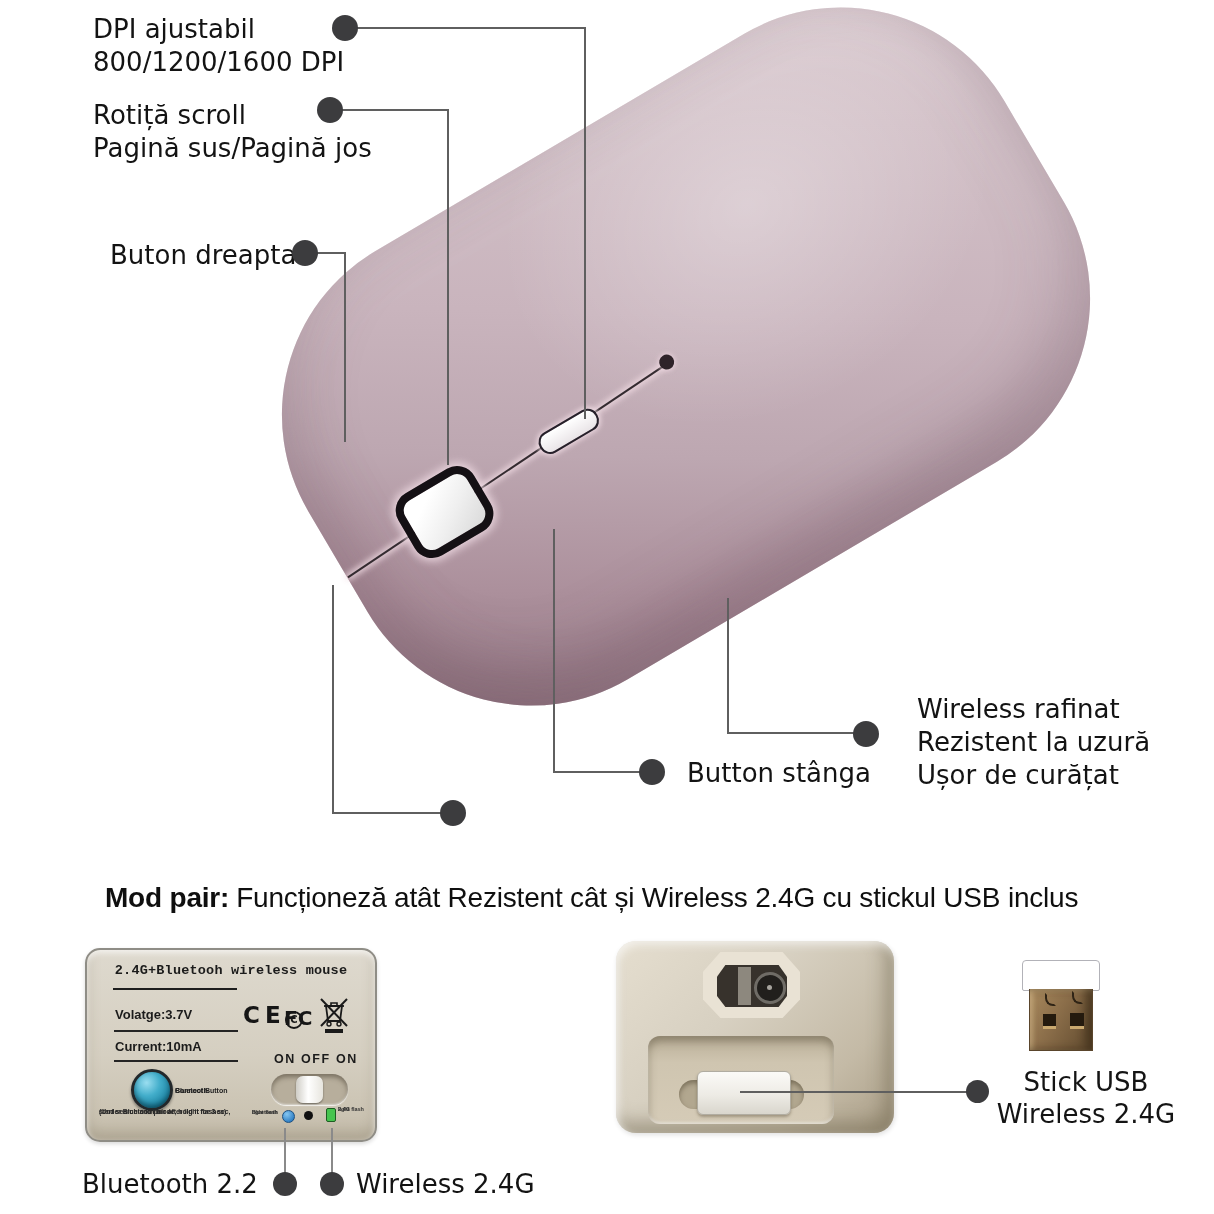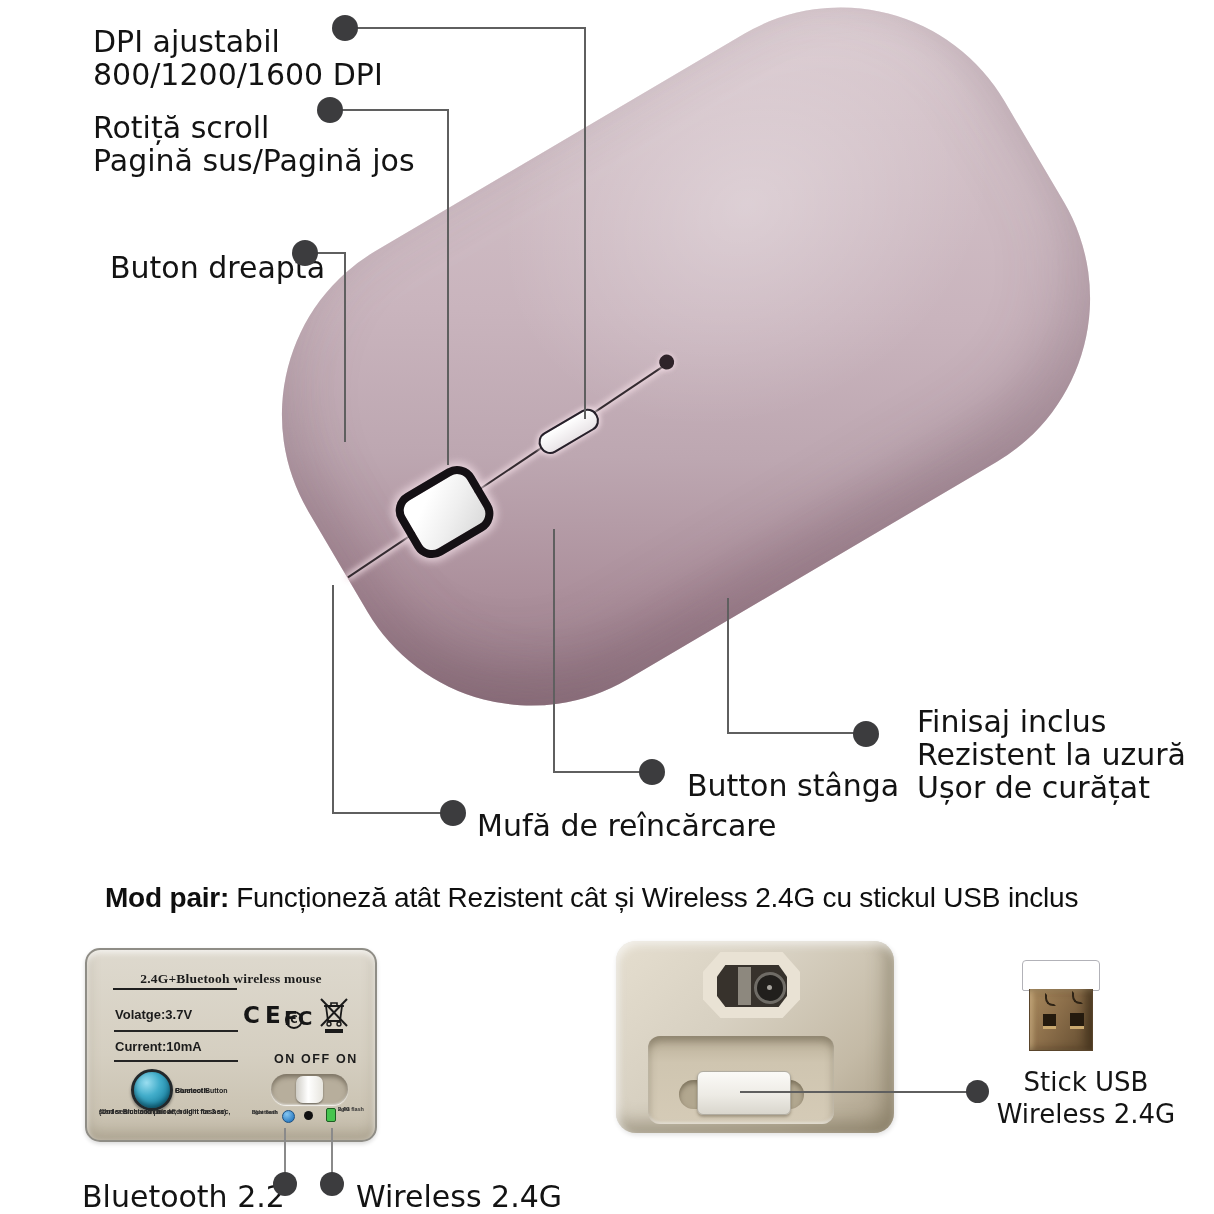--- a/index.html
+++ b/index.html
@@ -1,18 +1,18 @@
 <!DOCTYPE html>
 <html><head>
 <meta charset="utf-8">
 <style>
   html,body{margin:0;padding:0;background:#fff;}
   .canvas{position:relative;width:1214px;height:1214px;background:#ffffff;overflow:hidden;
           font-family:"DejaVu Sans",sans-serif;color:#141414;}
-  .callout{position:absolute;font-size:30px;line-height:33px;color:#131313;white-space:nowrap;margin-top:12px;}
+  .callout{position:absolute;font-size:26px;line-height:33px;color:#131313;white-space:nowrap;}
   .dot{position:absolute;border-radius:50%;background:#3c3c3e;z-index:6;}
   .cline{position:absolute;background:#5f5f5f;z-index:5;}
   .cline.light{background:#8a8a8a;}
 
   
   .mouse{position:absolute;left:282px;top:108px;width:808px;height:497px;border-radius:190px;
          transform:rotate(-30.5deg);z-index:1;
          background:linear-gradient(to bottom left,#ddced3 0%,#d2c0c7 22%,#c9b4bd 45%,#bda7b1 62%,#ac909c 78%,#977c88 92%,#8b707d 100%);
          box-shadow:inset 0 -34px 70px rgba(92,60,76,0.30),inset -24px 14px 60px rgba(255,255,255,0.16),inset 30px -8px 55px rgba(118,84,100,0.16);}
   .mouse::before{content:"";position:absolute;inset:0;border-radius:190px;
@@ -33,21 +33,21 @@
   .heading{position:absolute;left:105px;top:882px;font-family:"Liberation Sans",sans-serif;
            font-size:28px;letter-spacing:-0.2px;color:#0f0f0f;white-space:nowrap;z-index:4;}
   .heading .pfx{font-weight:bold;margin-right:7px;}
 
   
   .plate{position:absolute;left:85px;top:948px;width:288px;height:190px;border-radius:15px;
          background:linear-gradient(180deg,#ded9ce 0%,#d5cfc1 55%,#c6beac 100%);
          border:2px solid #8f8d86;z-index:3;
          box-shadow:inset 0 3px 6px rgba(255,255,255,0.7),inset 0 -9px 13px rgba(110,100,80,0.28),0 2px 4px rgba(0,0,0,0.15);}
   .plate *{position:absolute;}
-  .plate-title{left:0;right:0;top:21px;text-align:center;font-family:Liberation Serif, serif;
+  .plate-title{left:0;right:0;top:13px;text-align:center;font-family:Liberation Mono, monospace;
                font-size:13.5px;font-weight:bold;letter-spacing:0.2px;color:#1b1b1b;}
   .plate-title-line{left:26px;top:38px;width:124px;height:2px;background:#1e1e1e;}
   .spec{font-family:"Liberation Sans",sans-serif;font-size:13px;font-weight:bold;color:#1b1b1b;}
   .v-spec{left:28px;top:57px;}
   .v-line{left:27px;top:80px;width:124px;height:2px;background:#242424;}
   .c-spec{left:28px;top:89px;}
   .c-line{left:27px;top:110px;width:124px;height:2px;background:#242424;}
   .ce{left:156px;top:52px;font-size:23px;letter-spacing:5px;font-weight:600;color:#161616;}
   .fcc{left:197px;top:56px;font-size:20px;font-weight:bold;color:#161616;letter-spacing:0;}
   .fcc .fcc-c{position:static;display:inline-block;font-size:10px;font-weight:bold;border:2px solid #161616;
@@ -157,23 +157,22 @@
   <div class="callout" style="left:93px;top:13px;">
     <div>DPI ajustabil</div>
     <div>800/1200/1600 DPI</div>
   </div>
   <div class="callout" style="left:93px;top:99px;">
     <div>Rotiță scroll</div>
     <div>Pagină sus/Pagină jos</div>
   </div>
   <div class="callout" style="left:110px;top:239px;">Buton dreapta</div>
   <div class="callout" style="left:687px;top:757px;">Button stânga</div>
-  <div class="callout" style="left:477px;top:797px;">Mufă de reîncărcare</div>
   <div class="callout" style="left:917px;top:693px;">
-    <div>Finisaj inclus</div>
+    <div>Wireless rafinat</div>
     <div>Rezistent la uzură</div>
     <div>Ușor de curățat</div>
   </div>
   <div class="stick-label">
     <span class="lbl-line">Stick USB</span>
     <span class="lbl-line">Wireless 2.4G</span>
   </div>
   <div class="callout" style="left:82px;top:1168px;">Bluetooth 2.2</div>
   <div class="callout" style="left:356px;top:1168px;">Wireless 2.4G</div>
 

